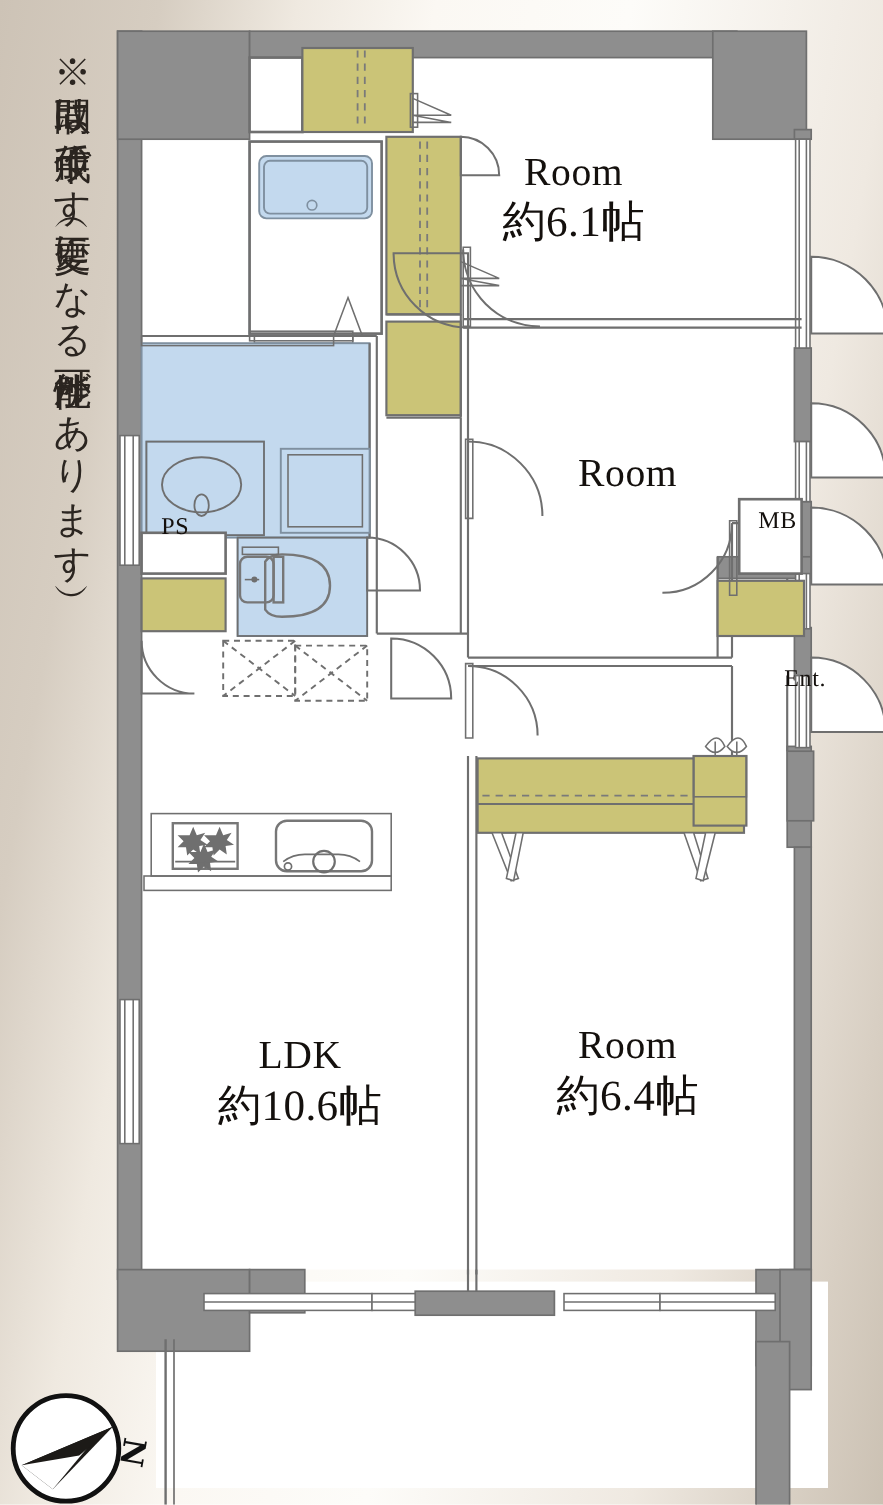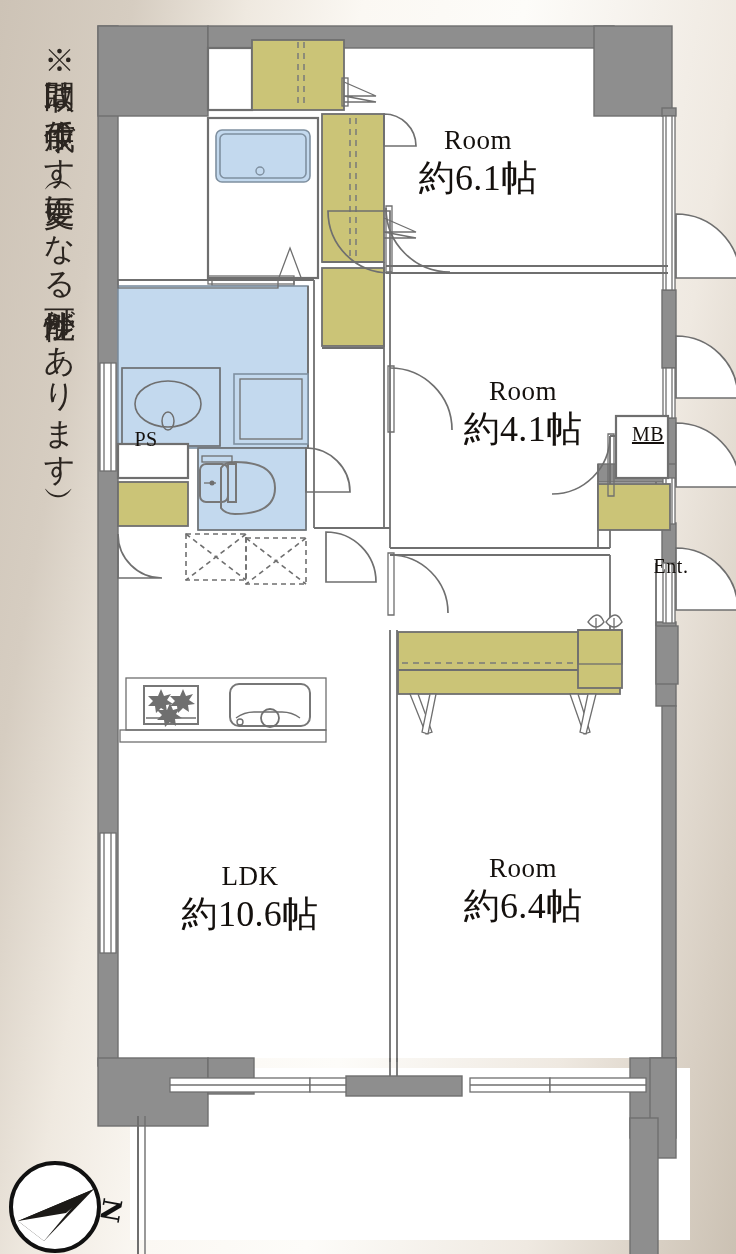--- a/index.html
+++ b/index.html
@@ -14,21 +14,21 @@
         font-size:31px;line-height:1.04;letter-spacing:1px;color:#2b2520;
         font-family:"DejaVu Serif",serif;white-space:pre;}
 
   
   #plan{position:absolute;left:90px;top:18px;width:646px;height:1236px;}
   #plan svg{display:block;}
 
   
   .lbl{position:absolute;text-align:center;color:#14100d;
        font-family:"Liberation Serif","DejaVu Serif",serif;white-space:nowrap;}
-  .lbl .l1{display:block;font-size:27px;line-height:1.18;letter-spacing:.5px;}
+  .lbl .l1{display:block;font-size:33px;line-height:1.18;letter-spacing:.5px;}
   .lbl .l2{display:block;font-size:36px;line-height:1.22;letter-spacing:.3px;}
   .lbl.small .l1{font-size:20px;text-align:center;}
 
   
   #compass{position:absolute;left:8px;top:1155px;width:120px;height:100px;}
 </style>
 </head>
 <body>
 
 <div id="stage">
@@ -287,38 +287,37 @@
   </svg>
   </div>
 
   <div class="lbl" style="left:378px;top:125px;width:200px;">
     <span class="l1">Room</span>
     <span class="l2">約6.1帖</span>
   </div>
 
   <div class="lbl" style="left:423px;top:376px;width:200px;">
     <span class="l1">Room</span>
-    <span class="l2">約4.1帖</span>
   </div>
 
   <div class="lbl" style="left:150px;top:861px;width:200px;">
     <span class="l1">LDK</span>
     <span class="l2">約10.6帖</span>
   </div>
 
   <div class="lbl" style="left:423px;top:853px;width:200px;">
     <span class="l1">Room</span>
     <span class="l2">約6.4帖</span>
   </div>
 
   <div class="lbl small" style="left:106px;top:428px;width:80px;">
     <span class="l1">PS</span>
   </div>
 
-  <div class="lbl small" style="left:608px;top:423px;width:80px;text-decoration:underline;">
+  <div class="lbl small" style="left:608px;top:423px;width:80px;">
     <span class="l1">MB</span>
   </div>
 
   <div class="lbl small" style="left:631px;top:555px;width:80px;">
     <span class="l1">Ent.</span>
   </div>
 
 
   <div id="compass">
     <svg width="120" height="100" viewBox="0 0 120 100" xmlns="http://www.w3.org/2000/svg">

